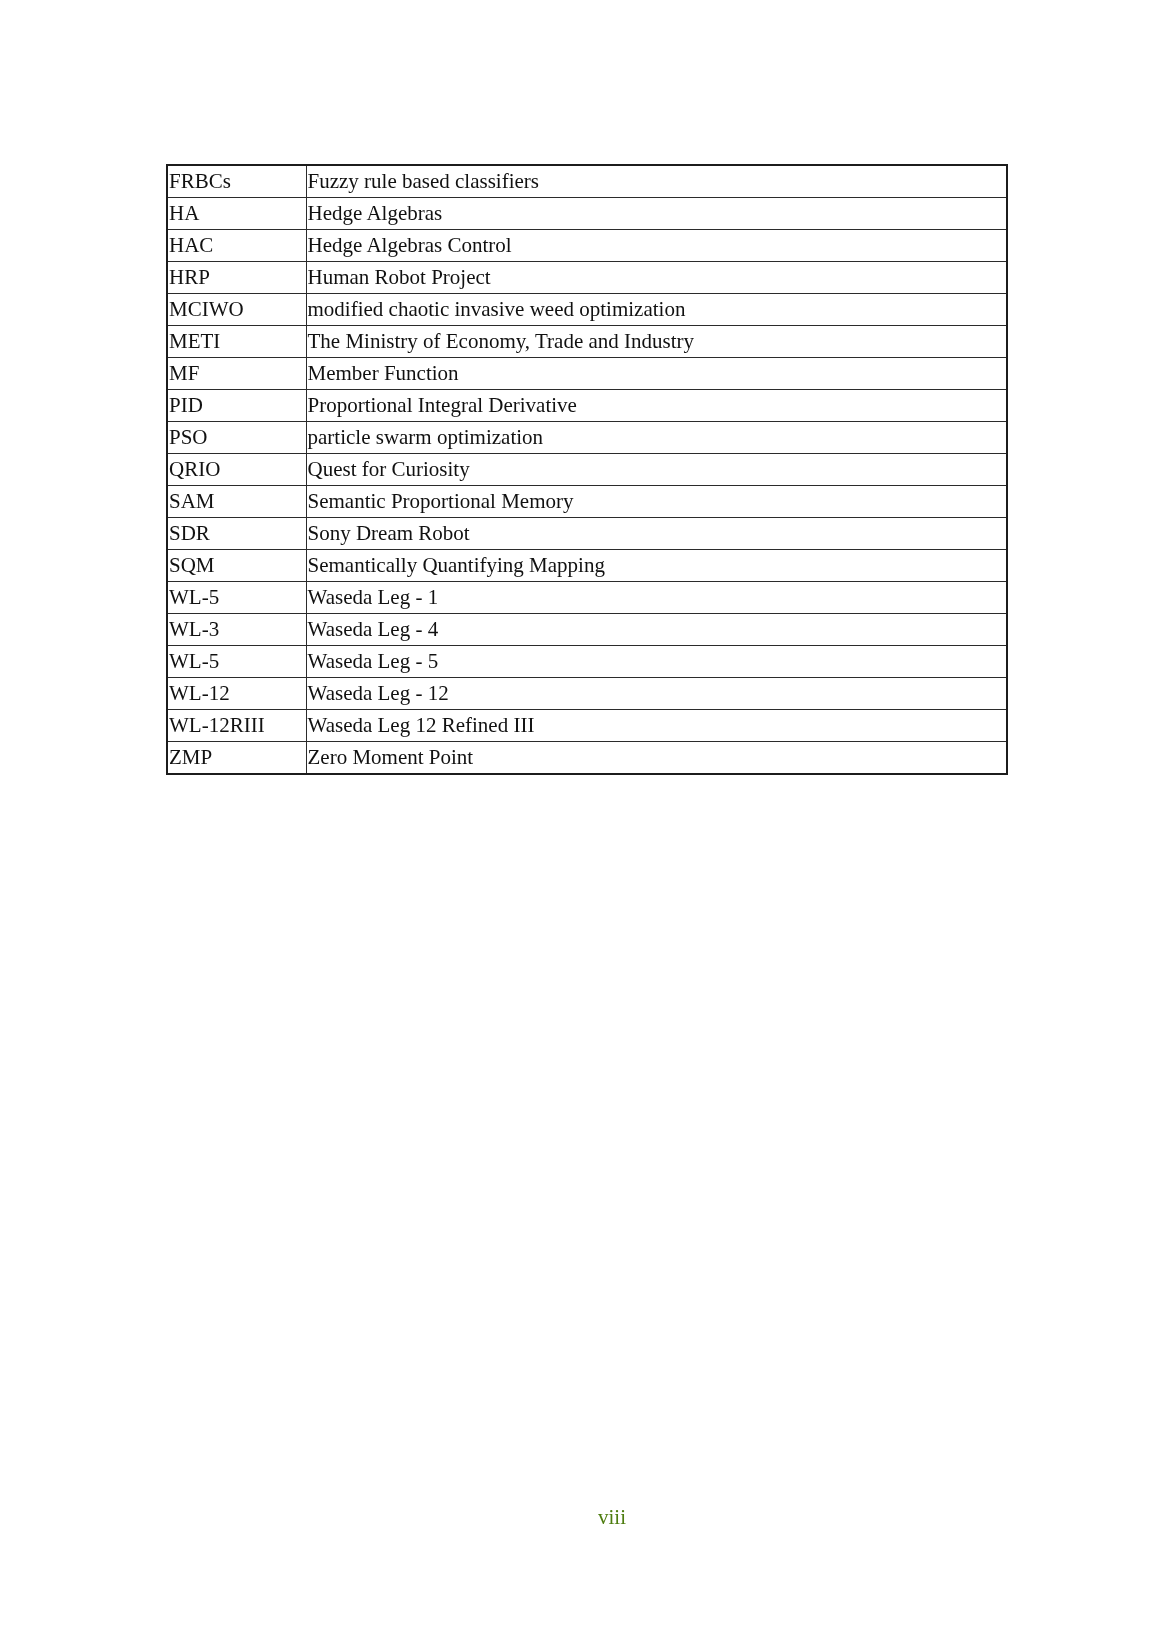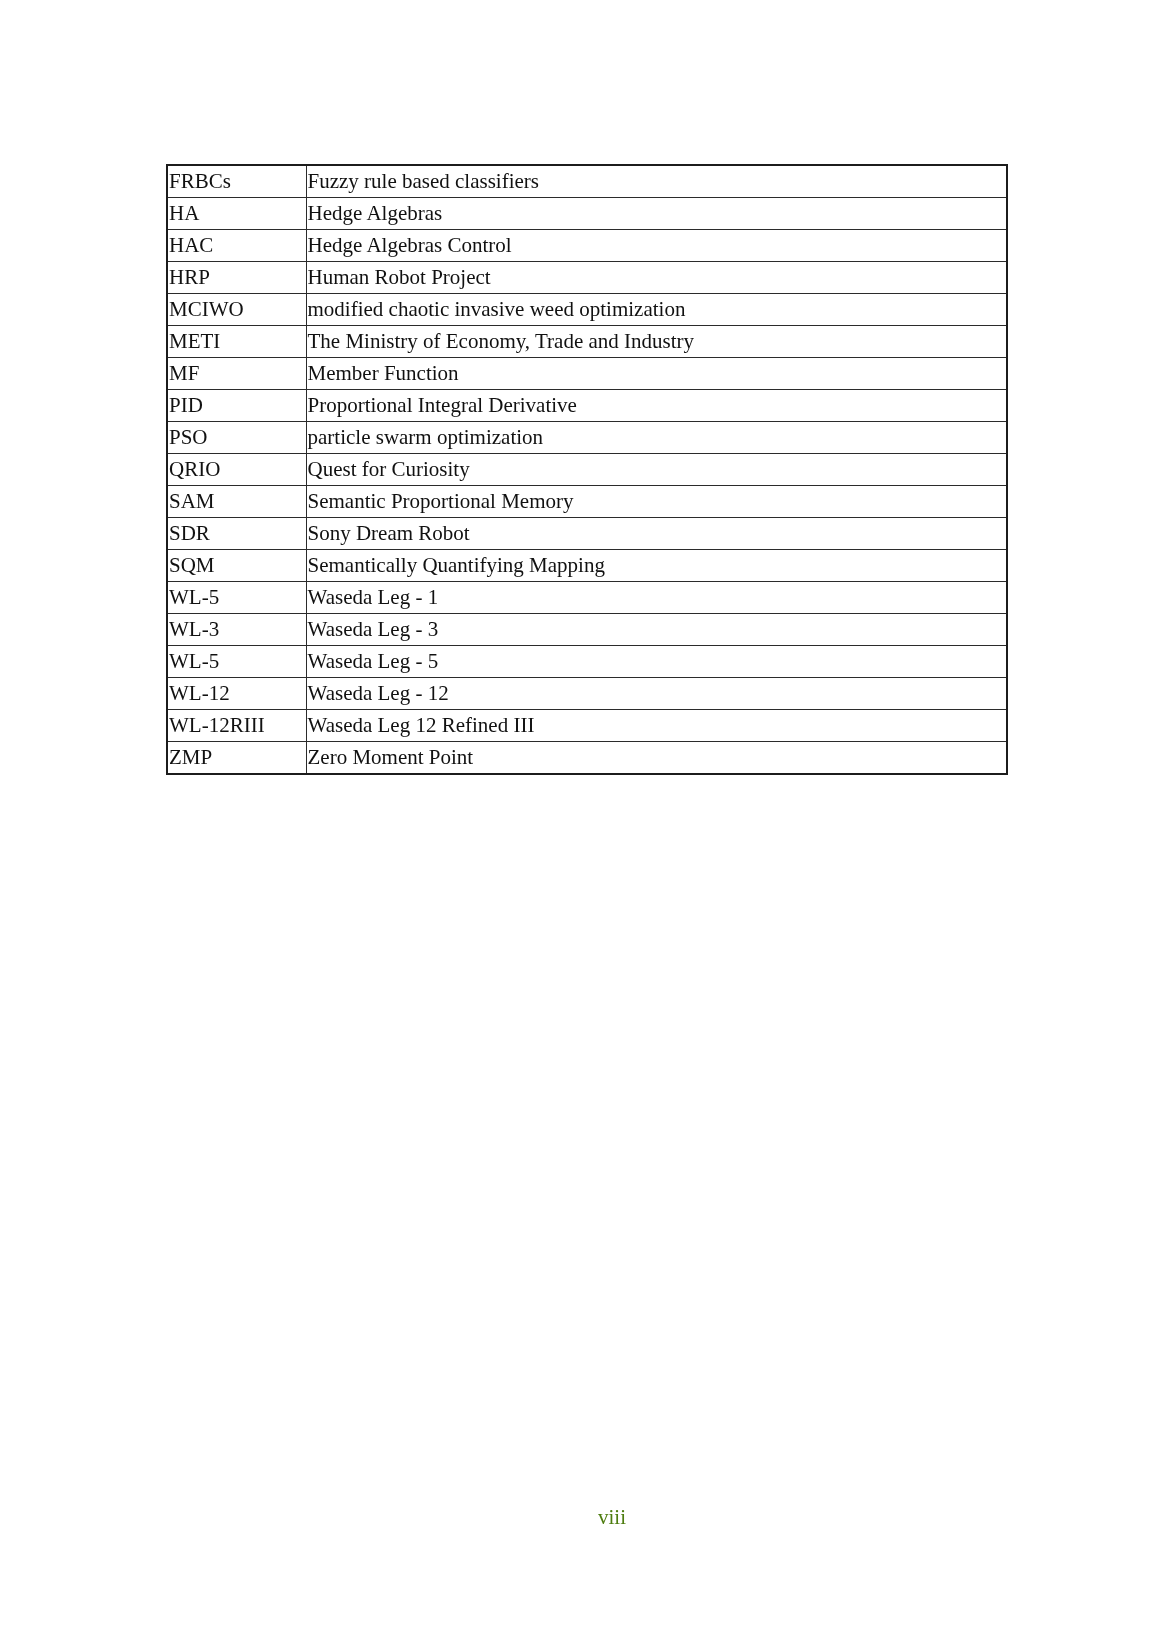--- a/index.html
+++ b/index.html
@@ -111,21 +111,21 @@
       <tr>
         <td>SQM</td>
         <td>Semantically Quantifying Mapping</td>
       </tr>
       <tr>
         <td>WL-5</td>
         <td>Waseda Leg - 1</td>
       </tr>
       <tr>
         <td>WL-3</td>
-        <td>Waseda Leg - 3</td>
+        <td>Waseda Leg - 4</td>
       </tr>
       <tr>
         <td>WL-5</td>
         <td>Waseda Leg - 5</td>
       </tr>
       <tr>
         <td>WL-12</td>
         <td>Waseda Leg - 12</td>
       </tr>
       <tr>

